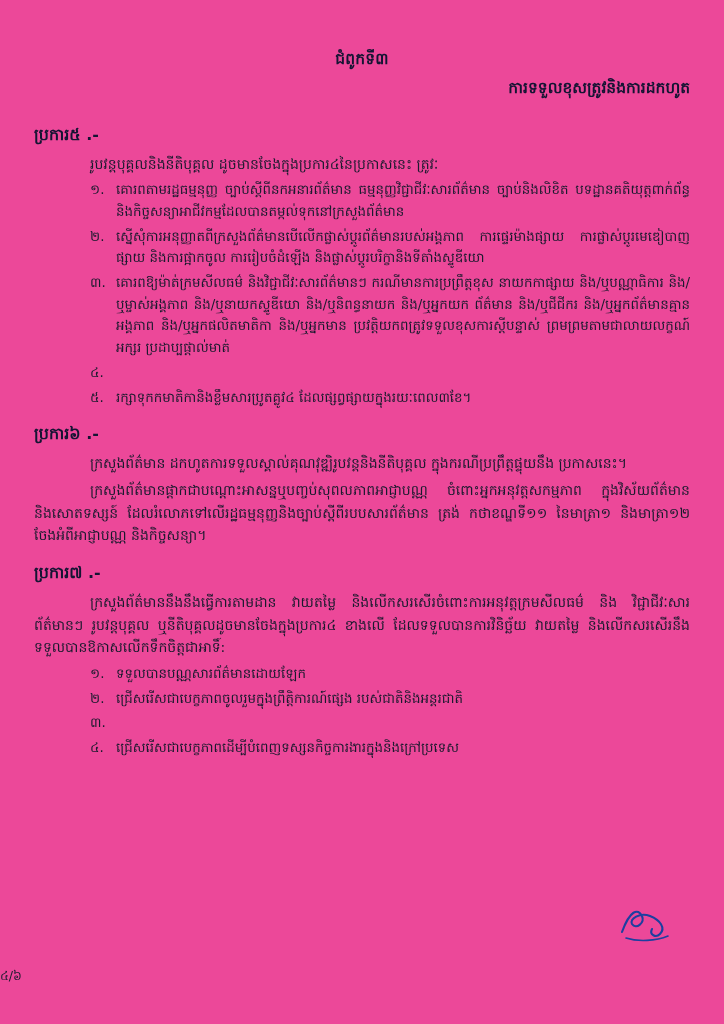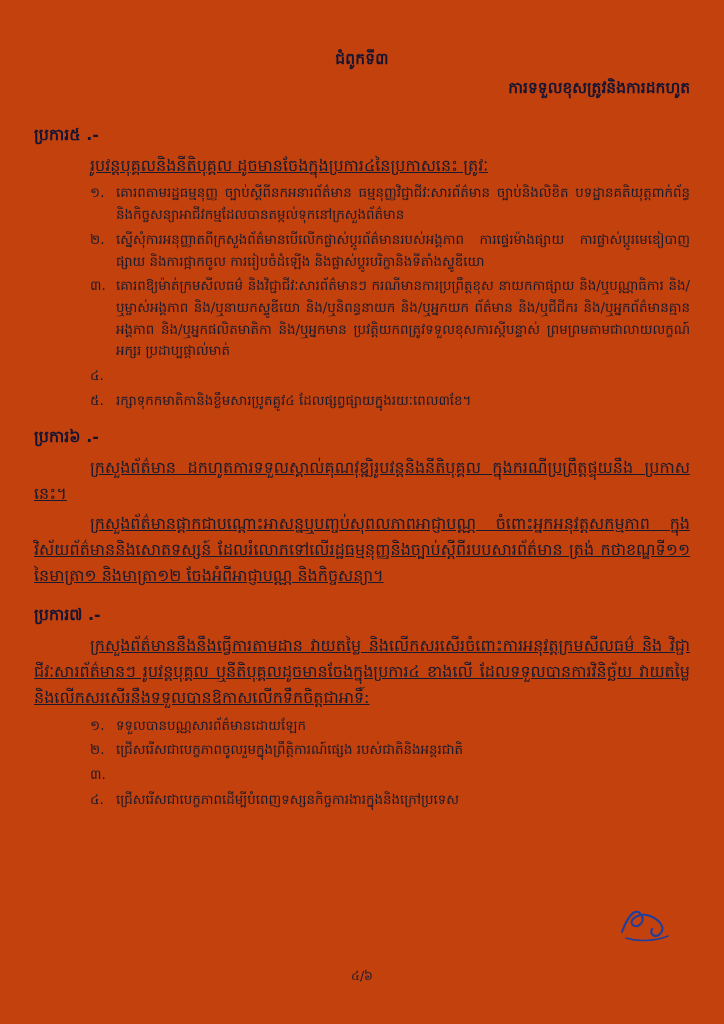--- a/index.html
+++ b/index.html
@@ -12,21 +12,21 @@
     height: 1024px;
     font-family: "DejaVu Sans", "Liberation Sans", sans-serif;
     color: #1a1a2e;
     position: relative;
     overflow: hidden;
   }
   .page {
     position: relative;
     width: 724px;
     height: 1024px;
-    background: #c2410c;
+    background: #ec4899;
     padding: 0;
     box-sizing: border-box;
   }
   .content {
     position: absolute;
     left: 34px;
     top: 48px;
     width: 656px;
   }
   .chapter-title {
@@ -47,27 +47,26 @@
     line-height: 1.5;
   }
   .article-head {
     font-weight: bold;
     font-size: 16px;
     color: #141433;
     margin: 14px 0 6px 0;
     line-height: 1.5;
   }
   .para {
-    font-size: 16px;
+    font-size: 14px;
     line-height: 1.62;
     text-align: justify;
     margin: 0 0 4px 0;
     text-indent: 56px;
     color: #1a1a2e;
-    text-decoration: underline;
   }
   .list {
     margin: 2px 0 2px 0;
     padding: 0;
     list-style: none;
   }
   .list-item {
     display: flex;
     align-items: flex-start;
     font-size: 13.4px;
@@ -83,21 +82,20 @@
   .list-item .txt {
     flex: 1 1 auto;
     text-align: justify;
     color: #1a1a2e;
   }
   .page-number {
     position: absolute;
     bottom: 38px;
     left: 0;
     width: 100%;
-    text-align: center;
     font-size: 12.5px;
     color: #1a1a2e;
   }
   .signature {
     position: absolute;
     right: 48px;
     bottom: 78px;
     width: 60px;
     height: 44px;
     pointer-events: none;

